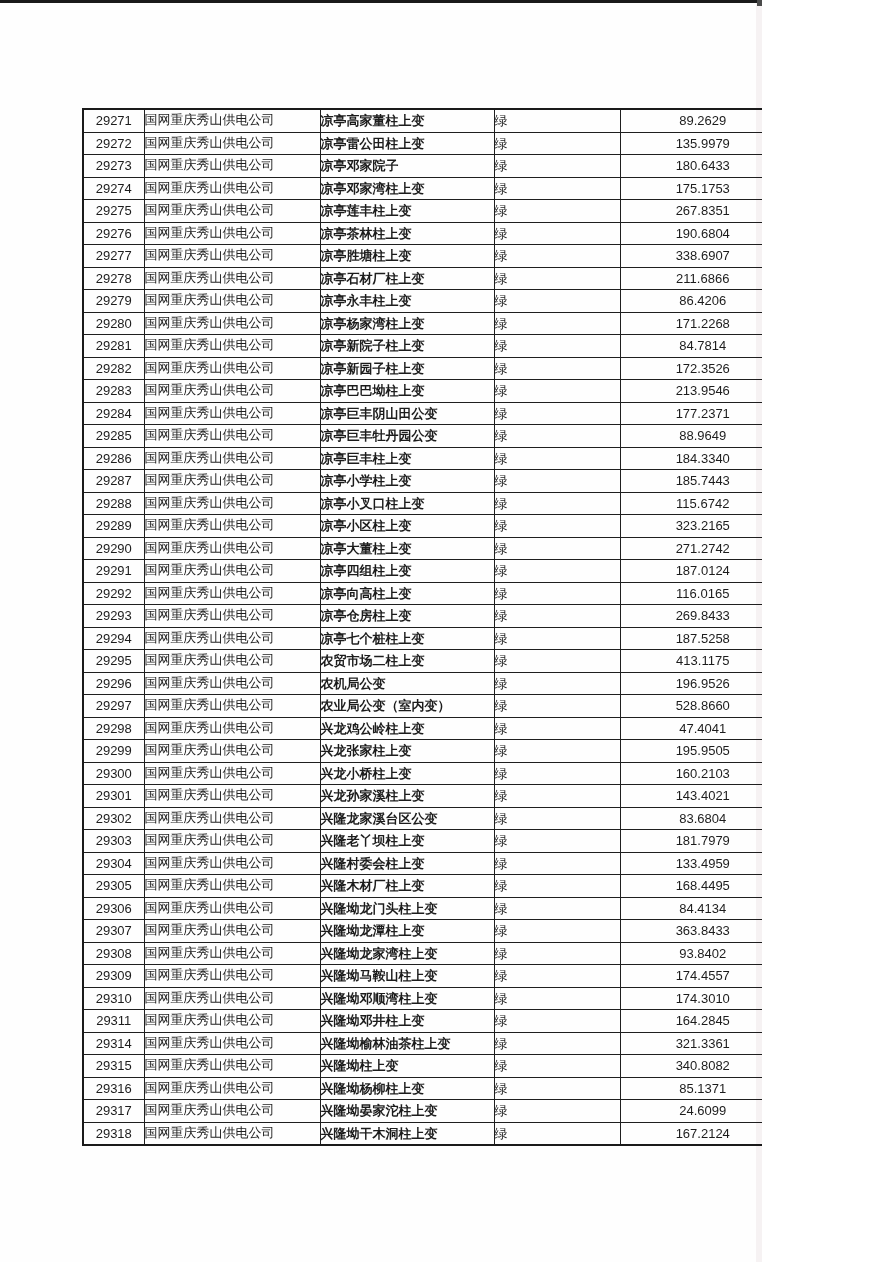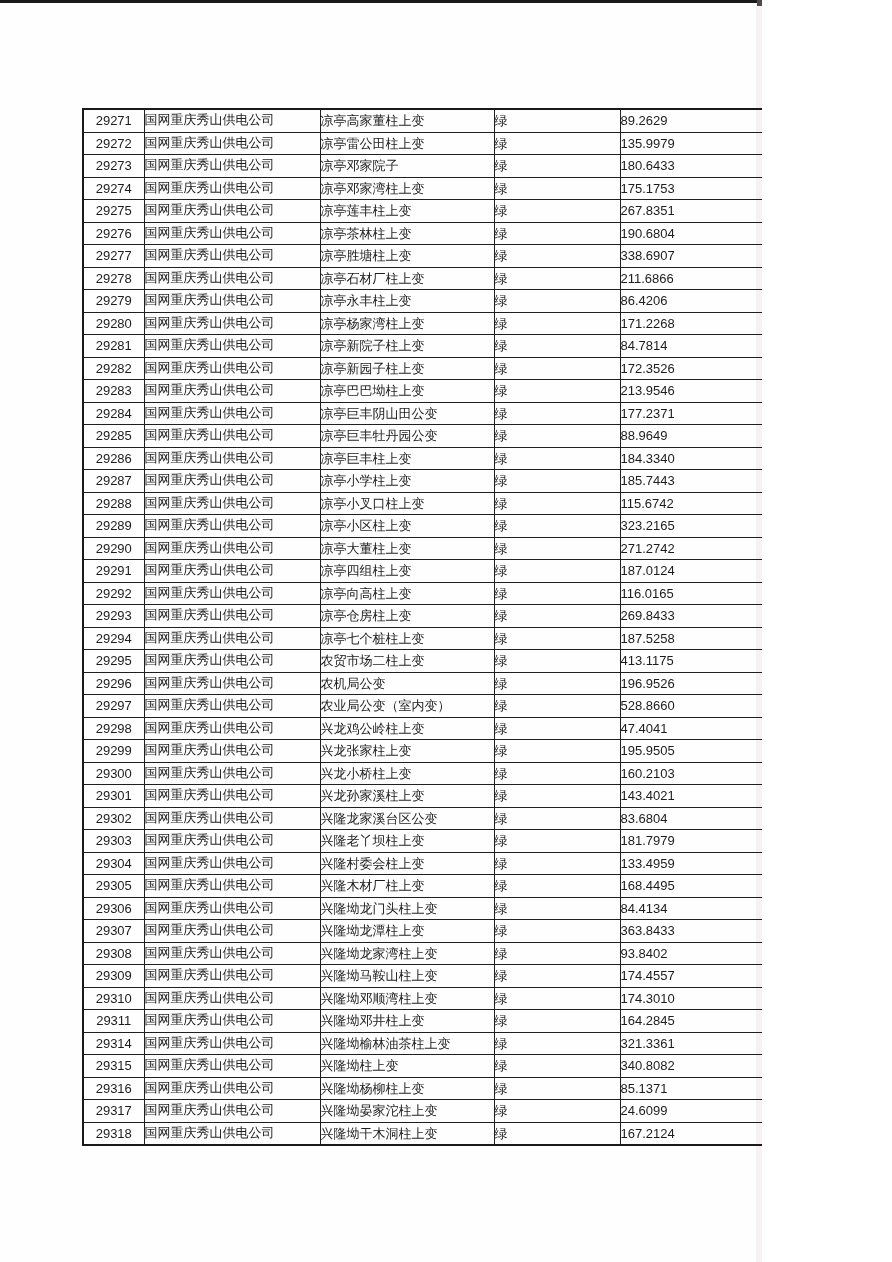--- a/index.html
+++ b/index.html
@@ -48,23 +48,23 @@
     padding: 0;
     font-size: 13px;
     color: #1c1c1c;
     white-space: nowrap;
     overflow: hidden;
     vertical-align: middle;
     line-height: 1;
   }
   td.c-id    { text-align: center; }
   td.c-company { padding-left: 5px; font-family: Liberation Mono, monospace; }
-  td.c-name  { padding-left: 5px; }
+  td.c-name  { padding-left: 5px; font-weight: bold; }
   td.c-status{ padding-left: 4px; }
-  td.c-value { text-align: left; }
+  td.c-value { text-align: center; }
 </style>
 </head>
 <body>
 
 <div class="page">
   <div class="scan-right-edge"></div>
   <div class="scan-top-bar"></div>
   <div class="scan-corner-tick"></div>
 
   <table class="grid">

